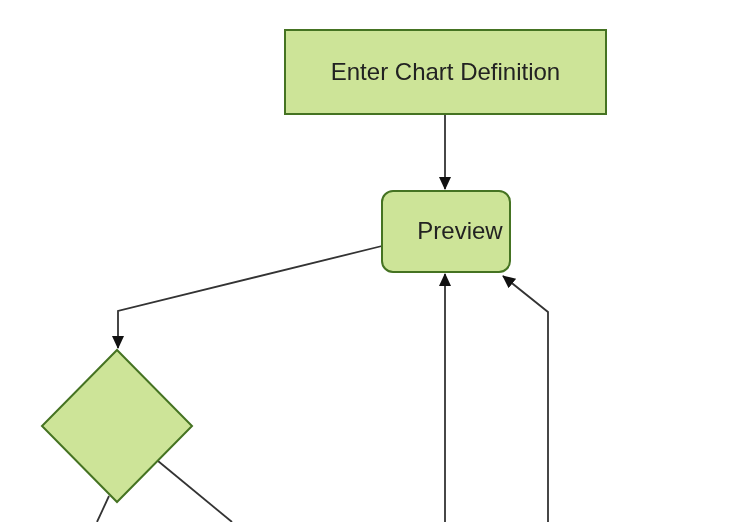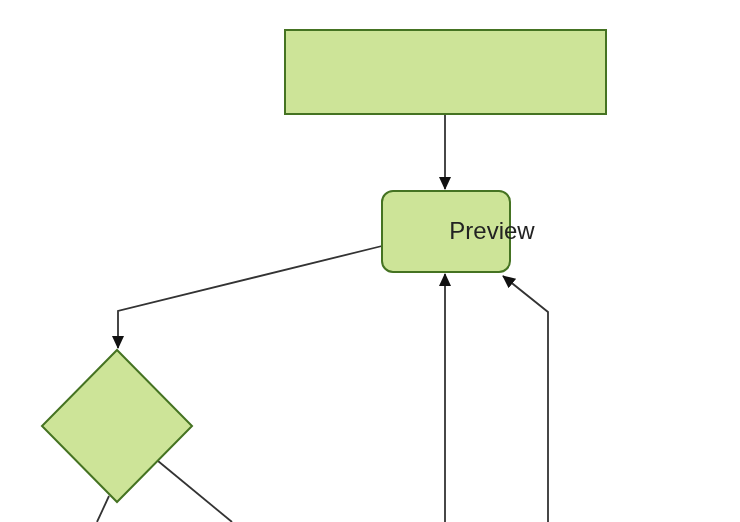--- a/index.html
+++ b/index.html
@@ -37,21 +37,21 @@
     justify-content: center;
     text-align: center;
     color: #222222;
     font-size: 24px;
     line-height: 1.1;
     letter-spacing: 0px;
     user-select: none;
     white-space: nowrap;
   }
   .label-a { left: 285px; top: 30px;  width: 321px; height: 84px; }
-  .label-b { left: 382px; top: 191px; width: 156px; height: 81px; padding-left: 32px; }
+  .label-b { left: 382px; top: 191px; width: 156px; height: 81px; }
   .label-c { left: 42px;  top: 350px; width: 150px; height: 152px; }
 </style>
 </head>
 <body>
 
 <div class="canvas">
 
   <svg width="740" height="522" viewBox="0 0 740 522">
     <defs>
       <marker id="arrowhead" markerUnits="userSpaceOnUse" markerWidth="16" markerHeight="14" refX="12" refY="6" orient="auto">
@@ -68,17 +68,18 @@
       <path class="edge" d="M158,461 L232,522"></path>
     </g>
 
     <g>
       <rect class="node-shape" x="285" y="30" width="321" height="84" fill="#cde498"></rect>
       <rect class="node-shape" x="382" y="191" width="128" height="81" rx="11" ry="11" fill="#cde498"></rect>
       <polygon class="node-shape" points="117,350 192,426 117,502 42,426" fill="#cde498"></polygon>
     </g>
   </svg>
 
+  <div class="node-label label-a">Enter Chart Definition</div>
 
   <div class="node-label label-b">Preview</div>
 
 
 </div>
 
 </body></html>

